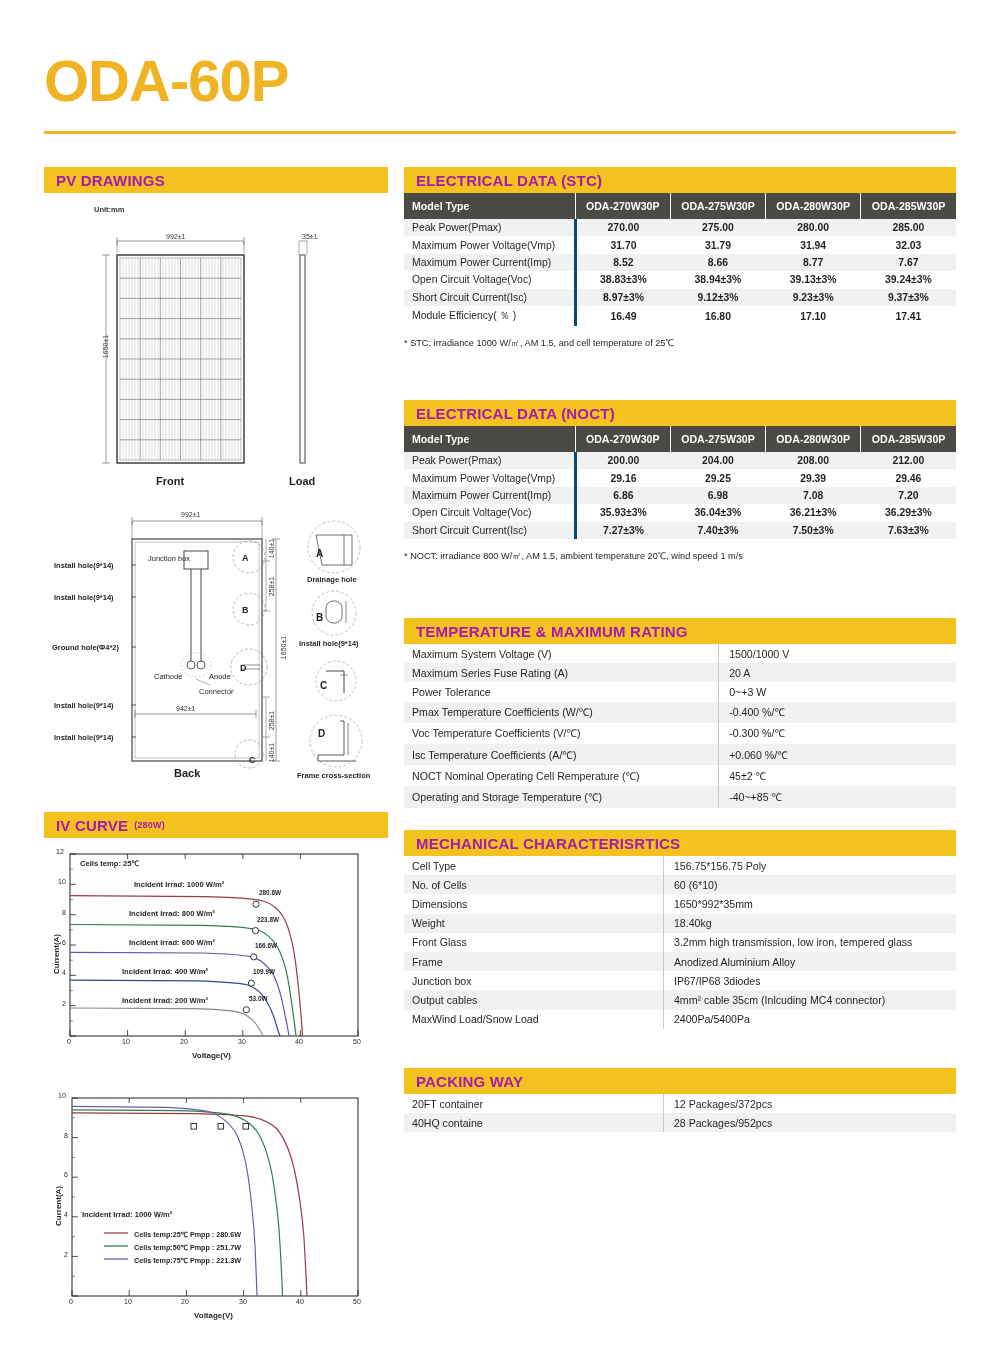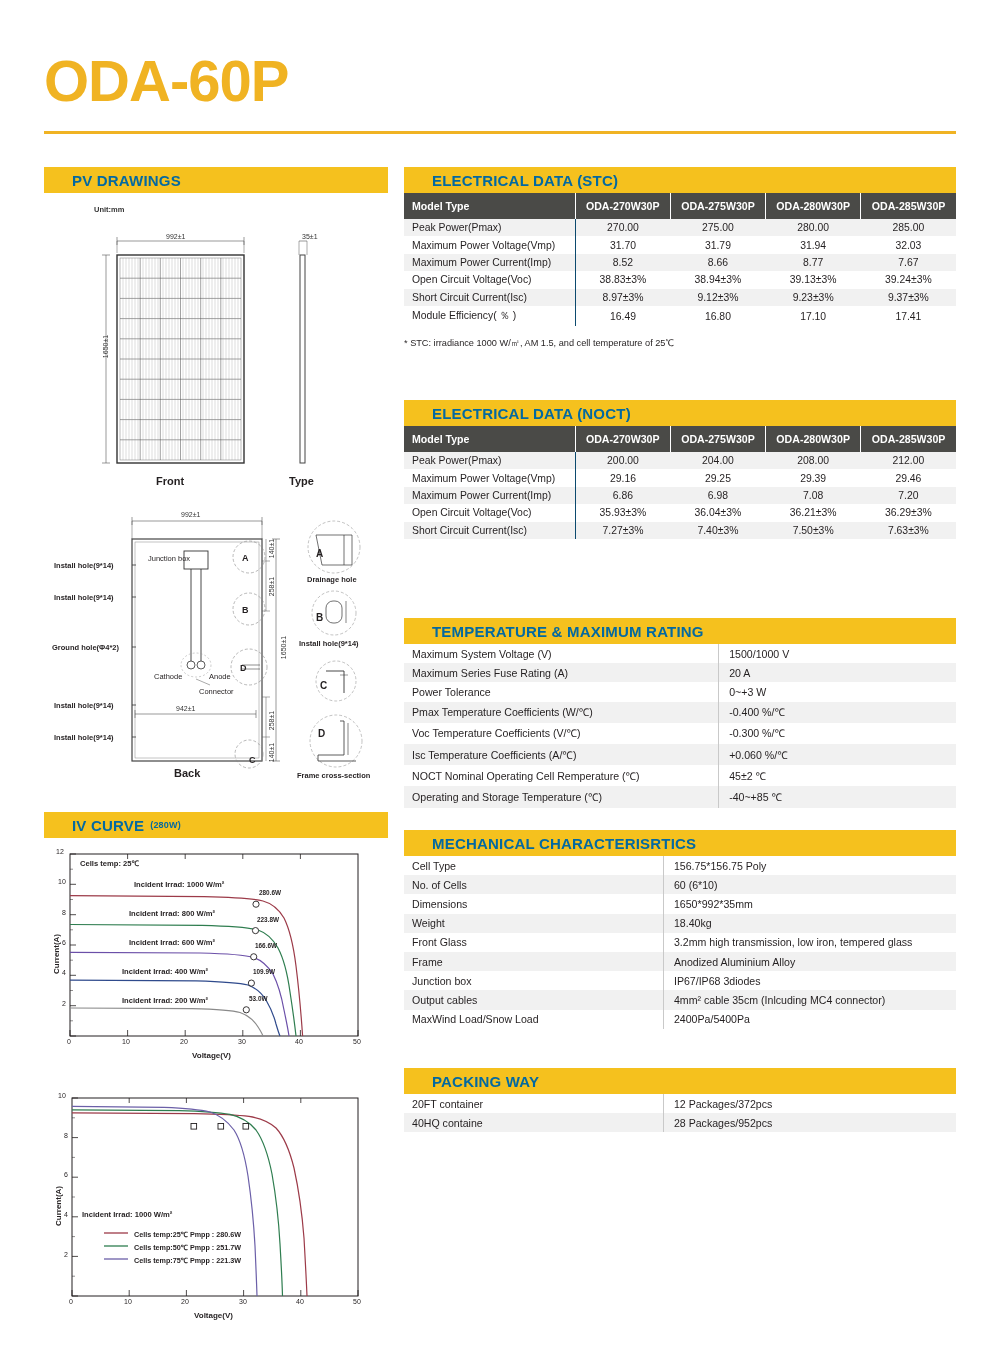--- a/index.html
+++ b/index.html
@@ -18,40 +18,40 @@
     font-size:58px; font-weight:bold; letter-spacing:-1px;
     color:#F0B323; line-height:1;
   }
   #title-rule {
     position:absolute; left:44px; top:131px; width:912px; height:3px;
     background:#F0B323;
   }
 
   
   .bar {
-    background:#F5C11E; color:#0369a1;
+    background:#F5C11E; color:#a21caf;
     font-size:15px; font-weight:bold;
     display:flex; align-items:center;
-    padding:0 28px; letter-spacing:.2px;text-align:center;
+    padding:0 12px; letter-spacing:.2px;text-align:center;
   }
   .bar .sub { font-size:9px; font-weight:bold; margin-left:6px; }
 
   
   table { border-collapse:collapse; width:100%; table-layout:fixed; }
   .spec-tbl td { font-size:10.4px; padding:3.2px 8px; }
   .spec-tbl tr:nth-child(odd) td { background:#ffffff; }
   .spec-tbl tr:nth-child(even) td { background:#F1F1F1; }
   .spec-tbl .hdr td {
     background:#4A4A47 !important; color:#ffffff;
     font-weight:bold; font-size:10.6px; padding:7px 8px;
     border-right:1px solid #ffffff;
   }
   .spec-tbl .hdr td:last-child { border-right:none; }
-  .spec-tbl td.lbl { text-align:left; border-right:1px solid #0c4a6e; }
-  .spec-tbl td.val { text-align:center; font-weight:normal; }
+  .spec-tbl td.lbl { text-align:left; border-right:3px solid #0c4a6e; }
+  .spec-tbl td.val { text-align:center; font-weight:bold; }
   .note { font-size:9.2px; margin-top:11px; color:#231f20; }
 
   .kv-tbl td { font-size:10.6px; padding:3.6px 8px; }
   .kv-tbl tr:nth-child(odd) td { background:#ffffff; }
   .kv-tbl tr:nth-child(even) td { background:#F1F1F1; }
   .kv-tbl td.k { border-right:1px solid #c9c9c9; }
   .kv-tbl td.v { padding-left:10px; }
 
   
   #pv-panel    { position:absolute; left:44px;  top:167px; width:344px; }
@@ -176,21 +176,21 @@
       <line x1="255" y1="30" x2="263" y2="30" stroke="#555" stroke-width="0.6"></line>
       <line x1="255" y1="30" x2="255" y2="44" stroke="#555" stroke-width="0.5"></line>
       <line x1="263" y1="30" x2="263" y2="44" stroke="#555" stroke-width="0.5"></line>
       <rect x="256" y="44" width="5" height="208" fill="none" stroke="#444" stroke-width="1"></rect>
     </svg>
 
     <div class="dim-txt" style="left:122px; top:40px;">992±1</div>
     <div class="dim-txt" style="left:50px; top:150px; transform:rotate(-90deg);">1650±1</div>
     <div class="dim-txt" style="left:258px; top:40px;">35±1</div>
     <div class="view-name" style="left:112px; top:282px;">Front</div>
-    <div class="view-name" style="left:245px; top:282px;">Type</div>
+    <div class="view-name" style="left:245px; top:282px;">Load</div>
   </div>
 
   <div class="draw" style="height:290px; margin-top:6px;">
     <svg width="344" height="286" style="position:absolute; left:0; top:0;">
 
       <line x1="88" y1="12" x2="218" y2="12" stroke="#555" stroke-width="0.6"></line>
       <line x1="88" y1="8" x2="88" y2="16" stroke="#555" stroke-width="0.6"></line>
       <line x1="218" y1="8" x2="218" y2="16" stroke="#555" stroke-width="0.6"></line>
       <line x1="88" y1="12" x2="88" y2="30" stroke="#555" stroke-width="0.5"></line>
       <line x1="218" y1="12" x2="218" y2="30" stroke="#555" stroke-width="0.5"></line>
@@ -563,20 +563,21 @@
       </tr>
       <tr>
         <td class="lbl">Short Circuit Current(Isc)</td>
         <td class="val">7.27±3%</td>
         <td class="val">7.40±3%</td>
         <td class="val">7.50±3%</td>
         <td class="val">7.63±3%</td>
       </tr>
     </tbody>
   </table>
+  <div class="note">* NOCT: irradiance  800 W/㎡, AM 1.5, ambient temperature 20℃, wind speed 1 m/s</div>
 </div>
 
 <div id="temp-panel">
   <div class="bar bar-h">
     <span>TEMPERATURE &amp; MAXIMUM RATING</span>
   </div>
   <table class="kv-tbl">
     <colgroup>
         <col style="width:57%">
         <col>

